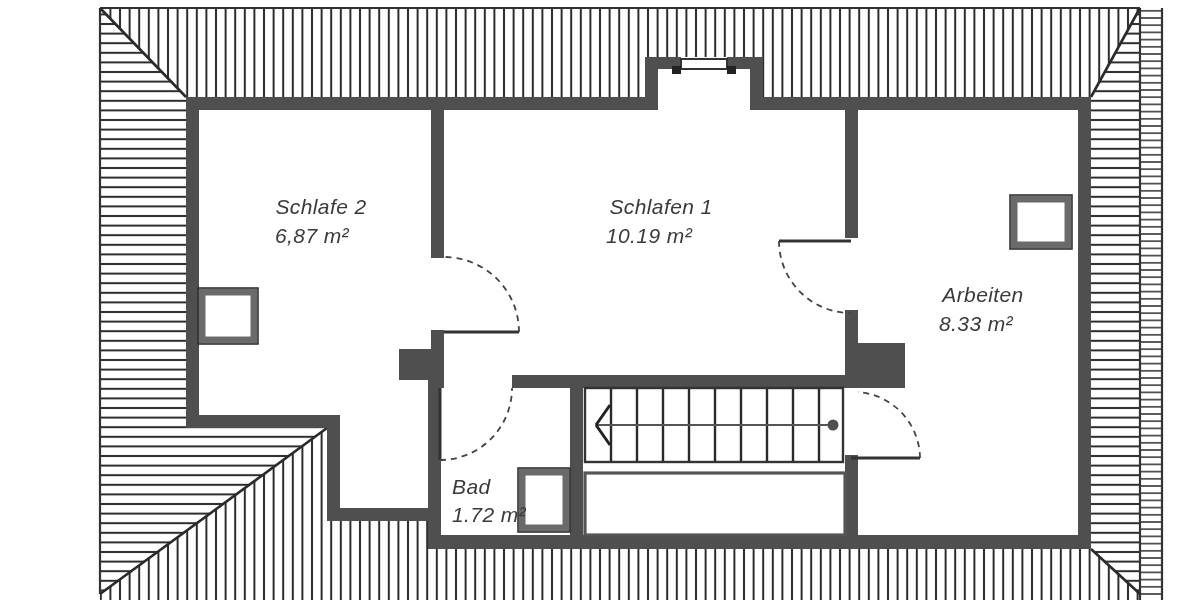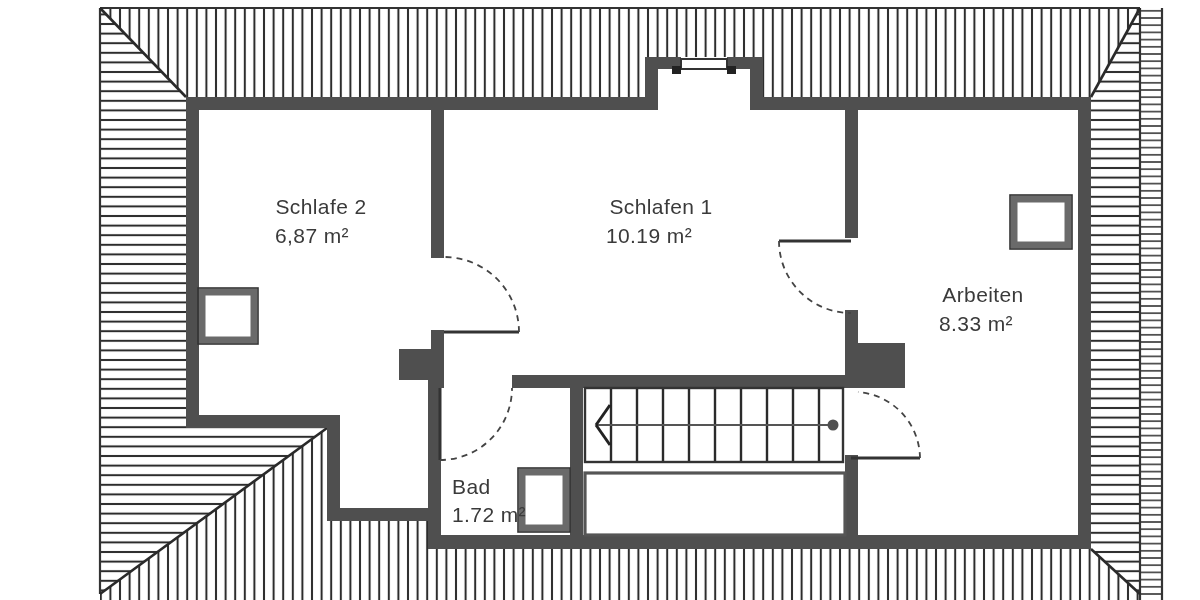--- a/index.html
+++ b/index.html
@@ -2,20 +2,21 @@
 <html><head>
 <meta charset="utf-8">
 <style>
   html,body{margin:0;padding:0;background:#ffffff;}
   .stage{
     position:relative;
     width:1200px;height:600px;
     background:#ffffff;
     overflow:hidden;
     font-family:"Liberation Sans", sans-serif;
+    font-style:italic;
   }
   svg text{
     font-family:"Liberation Sans", sans-serif;
     fill:#3a3a3a;
     font-size:21px;
     letter-spacing:.4px;
   }
 </style>
 </head>
 <body>

